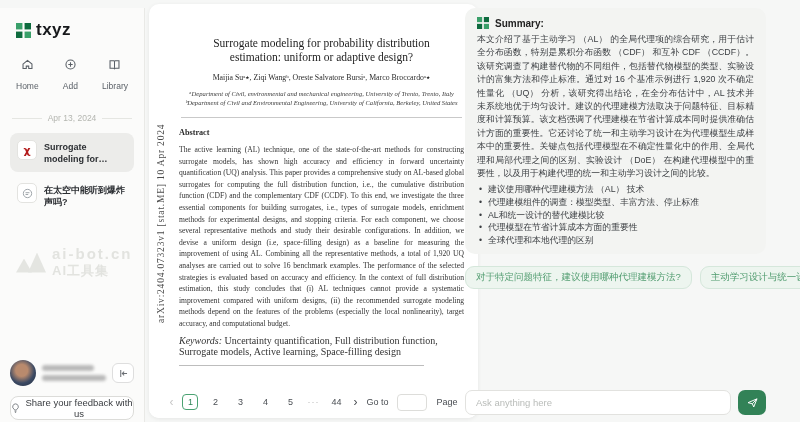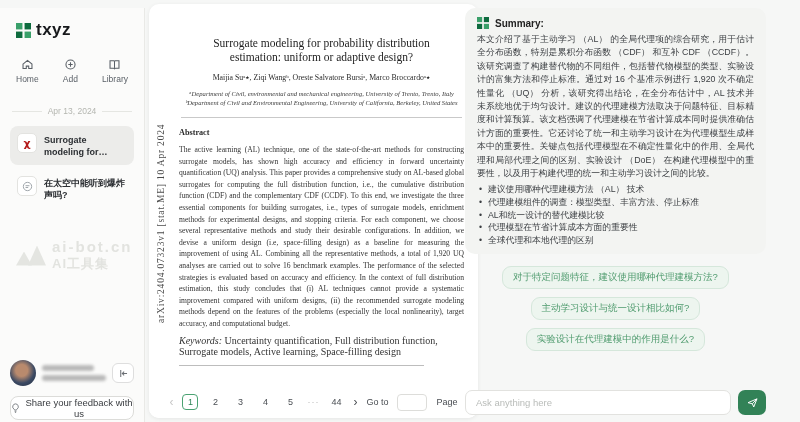--- a/index.html
+++ b/index.html
@@ -6,21 +6,21 @@
   html,body { width:800px; height:422px; overflow:hidden; }
   body { font-family:"Liberation Sans","DejaVu Sans",sans-serif; background:#f6f7f6; color:#25282c; }
   .app { position:relative; width:800px; height:422px; }
 
   
   .sidebar { position:absolute; left:0; top:8px; width:145px; height:422px; background:#fbfbfa;
              border-right:1px solid #e9e9e6; display:flex; flex-direction:column; padding:12px 10px 10px; }
   .logo-row { display:flex; align-items:center; gap:5px; padding-left:6px; }
   .logo-text { font-size:17px; font-weight:700; letter-spacing:.5px; color:#16181b; }
   .nav-row { display:flex; justify-content:space-between; margin-top:18px; padding:0 6px; }
-  .nav-btn { display:flex; flex-direction:column; align-items:center; gap:3px; cursor:pointer; }
+  .nav-btn { display:flex; flex-direction:column; align-items:center; gap:10px; cursor:pointer; }
   .nav-btn svg { stroke:#595f66; }
   .nav-label { font-size:8.5px; color:#595f66; }
   .date-divider { display:flex; align-items:center; gap:6px; margin:22px 2px 10px; color:#b4b6b0; font-size:8.5px; }
   .date-divider::before,.date-divider::after { content:""; flex:1; height:1px; background:#e5e6e2; }
   .thread-item { display:flex; align-items:flex-start; gap:7px; padding:7px 7px; border-radius:8px; margin-bottom:4px; cursor:pointer; }
   .thread-item.selected { background:#ececea; }
   .thread-icon { width:20px; height:20px; flex:none; background:#fff; border:1px solid #e3e3e0; border-radius:5px;
                  display:flex; align-items:center; justify-content:center; }
   .arxiv-glyph { color:#b31b1b; font-size:11px; font-weight:700; font-family:"DejaVu Sans",sans-serif; line-height:1; }
   .thread-title { font-size:9px; line-height:12px; color:#2c2f33; font-weight:600; padding-top:1px;
@@ -82,21 +82,21 @@
   .summary-card { background:#f3f4f2; border-radius:10px; padding:9px 12px 8px; overflow:hidden; }
   .summary-head { display:flex; align-items:center; gap:6px; margin-bottom:4px; }
   .summary-title { font-size:10px; font-weight:700; color:#222; }
   .summary-para { font-size:8.8px; line-height:13.4px; color:#3b3e42; text-align:justify; }
   .summary-bullets { list-style:none; margin-top:3px; }
   .summary-bullets li { font-size:8.8px; line-height:12.6px; color:#3b3e42; padding-left:11px; position:relative; }
   .summary-bullets li::before { content:"•"; position:absolute; left:2px; color:#3b3e42; }
   .suggested-header { display:flex; align-items:center; justify-content:space-between; margin-top:26px;
                       padding:0 2px 7px; border-bottom:1px solid #e6e7e4; }
   .suggested-title { font-size:10px; font-weight:700; color:#333; }
-  .chips { display:flex; flex-direction:column; align-items:center; gap:8px; margin-top:12px; }
+  .chips { display:flex; flex-direction:row; align-items:flex-end; gap:8px; margin-top:12px; }
   .chip { background:#edf5ef; border:1px solid #d5e7db; color:#4f9b6e; font-size:9.5px;
           padding:4px 10px; border-radius:9px; cursor:pointer; white-space:nowrap; }
   .ask-row { margin-top:auto; margin-bottom:7px; display:flex; gap:7px; align-items:center; }
   .ask-input { flex:1; height:25px; border:1px solid #e2e2df; border-radius:7px; background:#fff;
                padding:0 10px; font-size:9.5px; color:#333; font-family:inherit; }
   .ask-input::placeholder { color:#b9bcb9; }
   .send-btn { width:28px; height:25px; border:none; border-radius:7px; background:#328257;
               display:flex; align-items:center; justify-content:center; cursor:pointer; }
 </style>
 </head>

